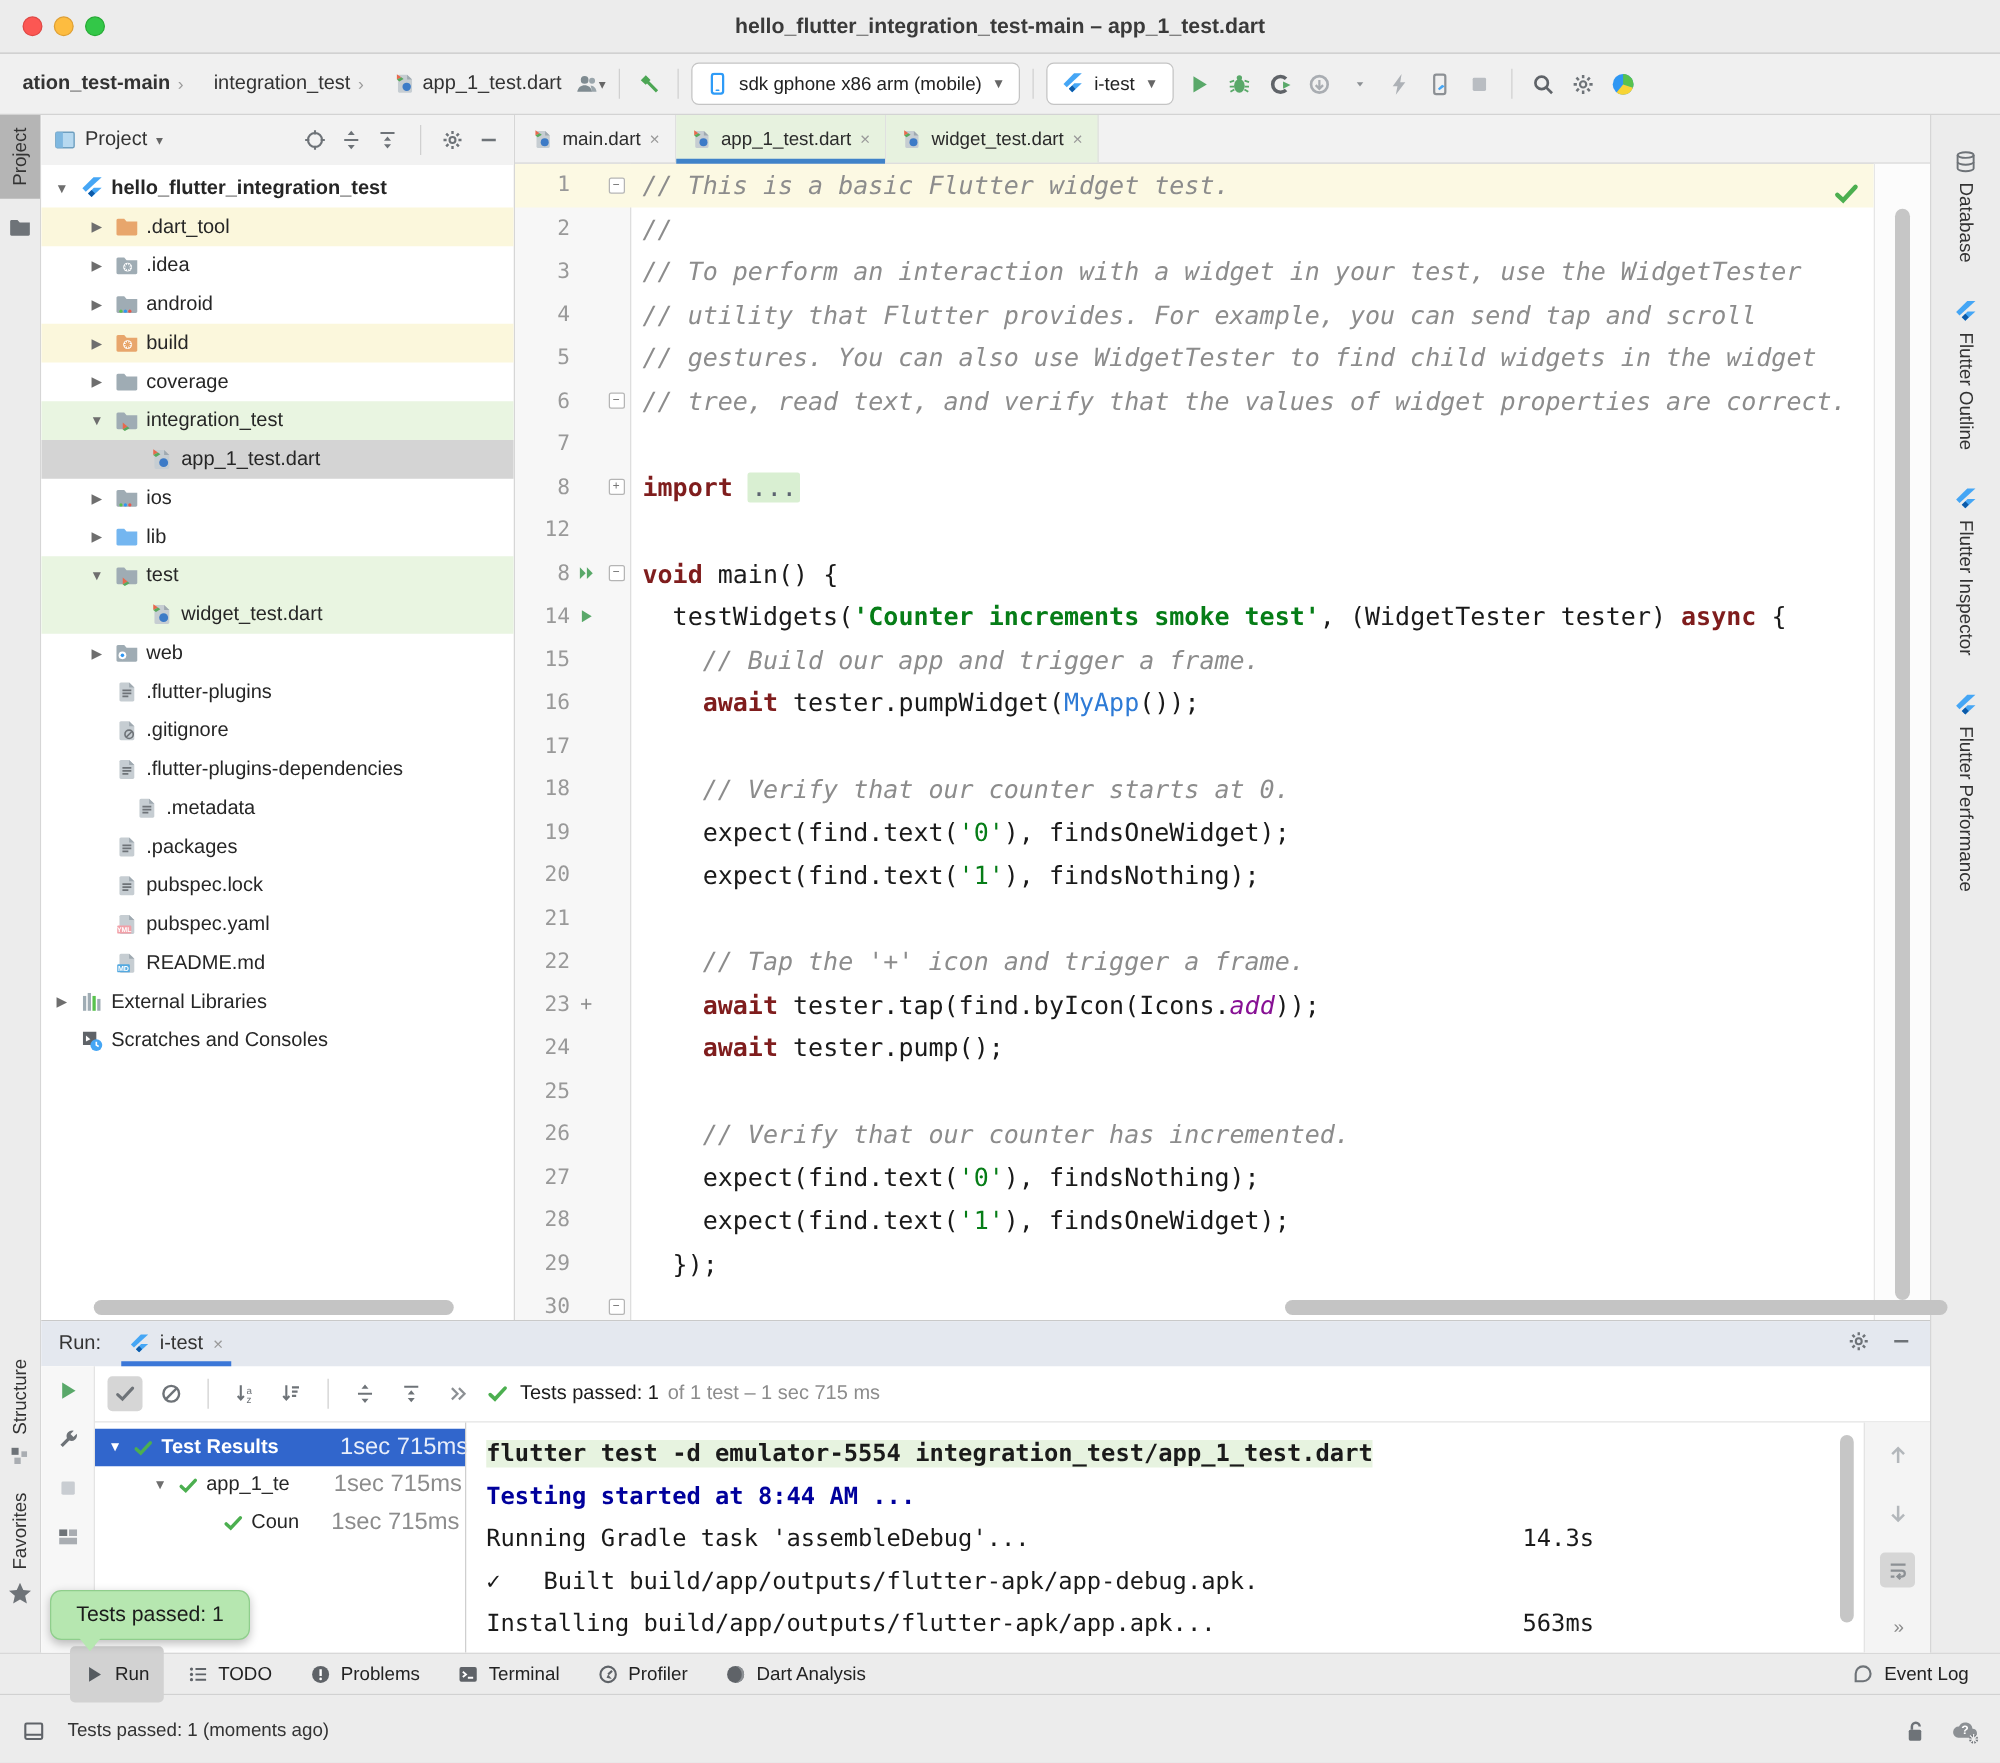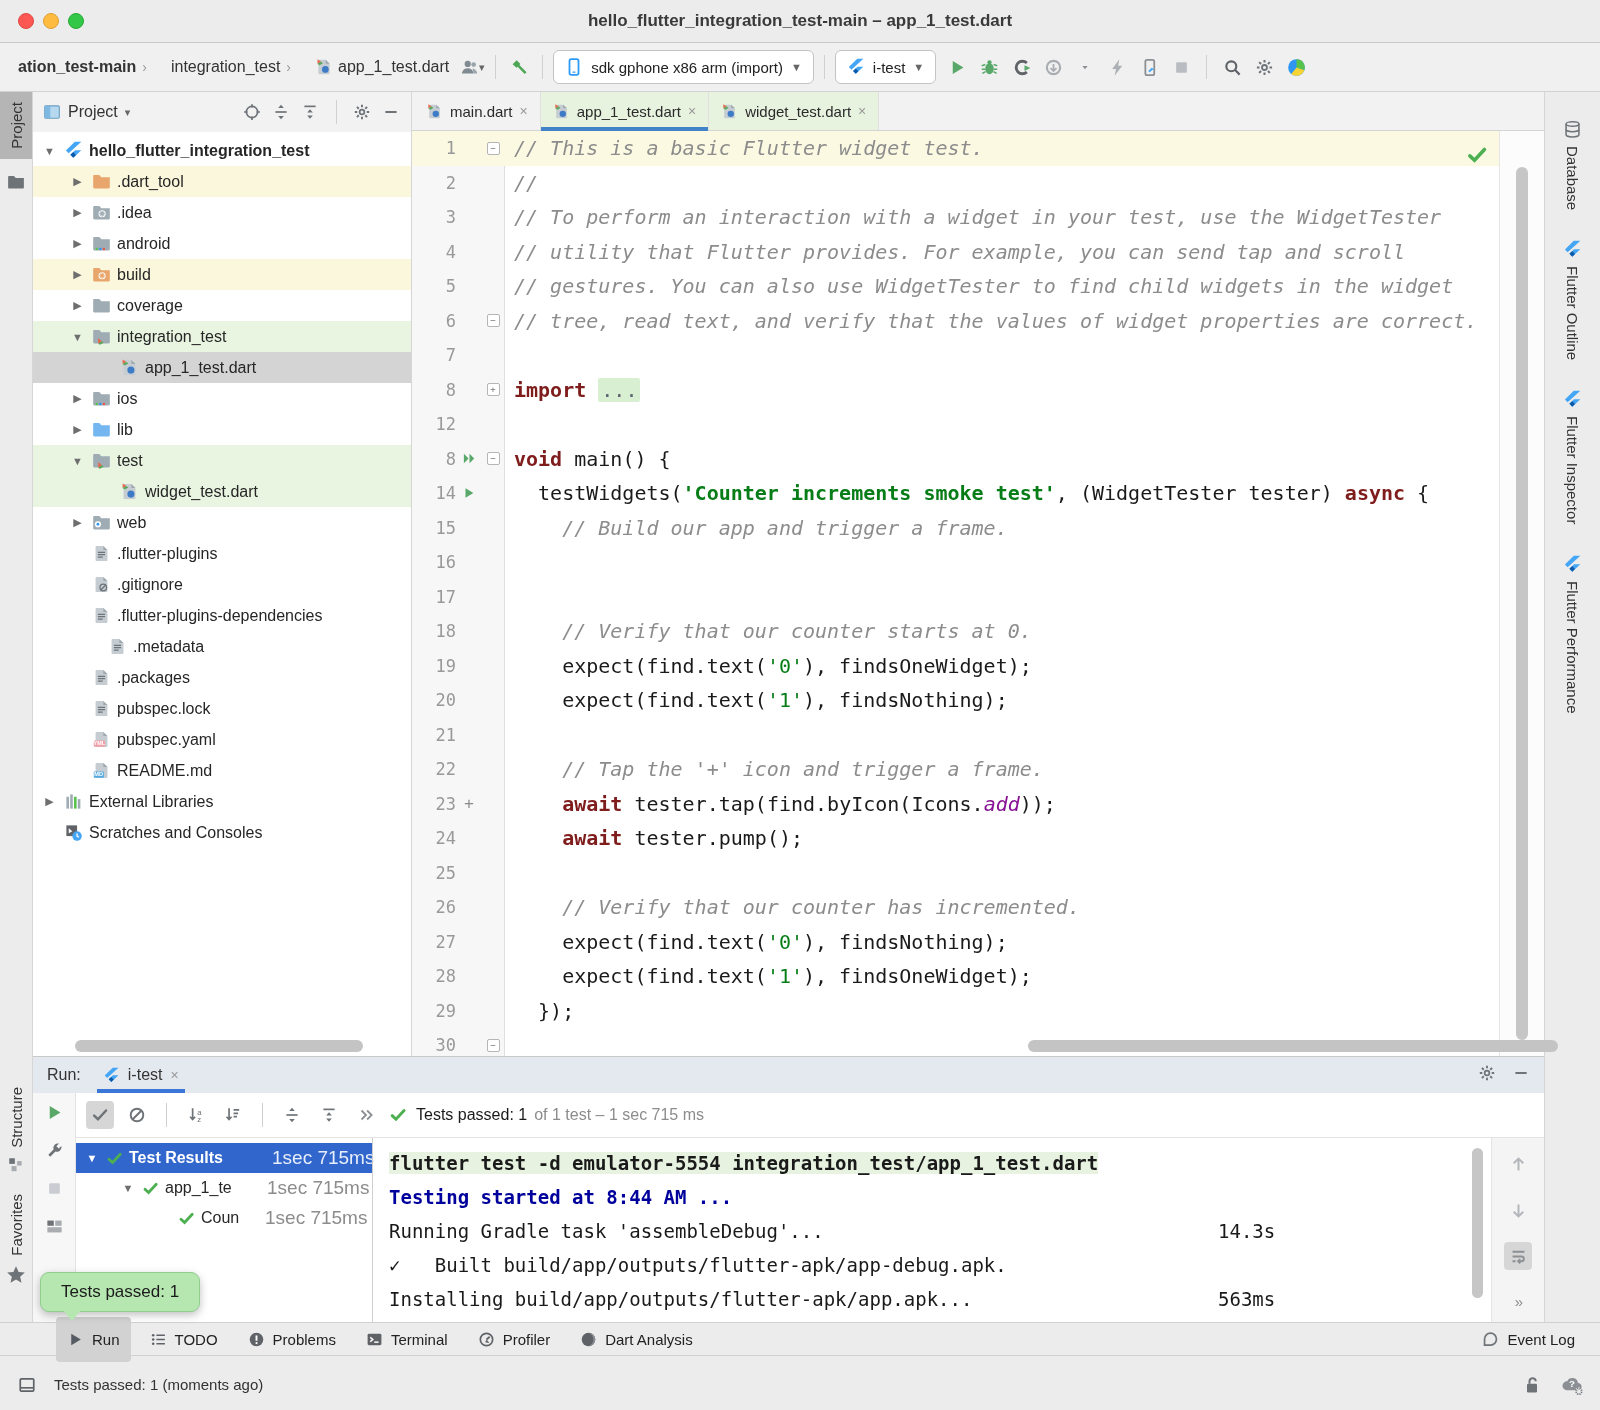--- a/index.html
+++ b/index.html
@@ -180,21 +180,21 @@
         </span>
       </span>
     <span class="sep"></span>
     <div class="select">
       <span class="ic">
           <svg viewBox="0 0 16 16">
             <rect x="4" y="1" width="8" height="14" rx="1.6" fill="none" stroke="#2E9BF7" stroke-width="1.6"></rect>
             <rect x="6.6" y="12" width="2.8" height="1.2" rx=".6" fill="#2E9BF7"></rect>
           </svg>
         </span>
-      <span>sdk gphone x86 arm (import)</span>
+      <span>sdk gphone x86 arm (mobile)</span>
       <span class="caret">▼</span>
     </div>
     <span class="sep"></span>
     <div class="select">
       <span class="ic">
           <svg viewBox="0 0 16 16">
             <path d="M9.1 0.6 1.6 8.1l2.3 2.3L14.6 0.6z" fill="#45a6f5"></path>
             <path d="M9.3 7.7 5.4 11.6l2.4 2.4 6.8-6.3z" fill="#45a6f5"></path>
             <path d="M5.4 11.6l2.4-2.3 2.3 2.4-2.3 2.3z" fill="#0c5aa8"></path>
           </svg>
@@ -769,20 +769,21 @@
                 <div class="cl-row">
                   <span class="ln">15</span>
                   <span class="gut"></span>
                   <span class="foldc"></span>
                   <span class="code"><span class="sc-c">    // Build our app and trigger a frame.</span></span>
                 </div>
                 <div class="cl-row">
                   <span class="ln">16</span>
                   <span class="gut"></span>
                   <span class="foldc"></span>
+                  <span class="code"><span class="">    </span><span class="sc-k">await</span><span class=""> tester.pumpWidget(</span><span class="sc-cl">MyApp</span><span class="">());</span></span>
                 </div>
                 <div class="cl-row">
                   <span class="ln">17</span>
                   <span class="gut"></span>
                   <span class="foldc"></span>
                   <span class="code"></span>
                 </div>
                 <div class="cl-row">
                   <span class="ln">18</span>
                   <span class="gut"></span>

